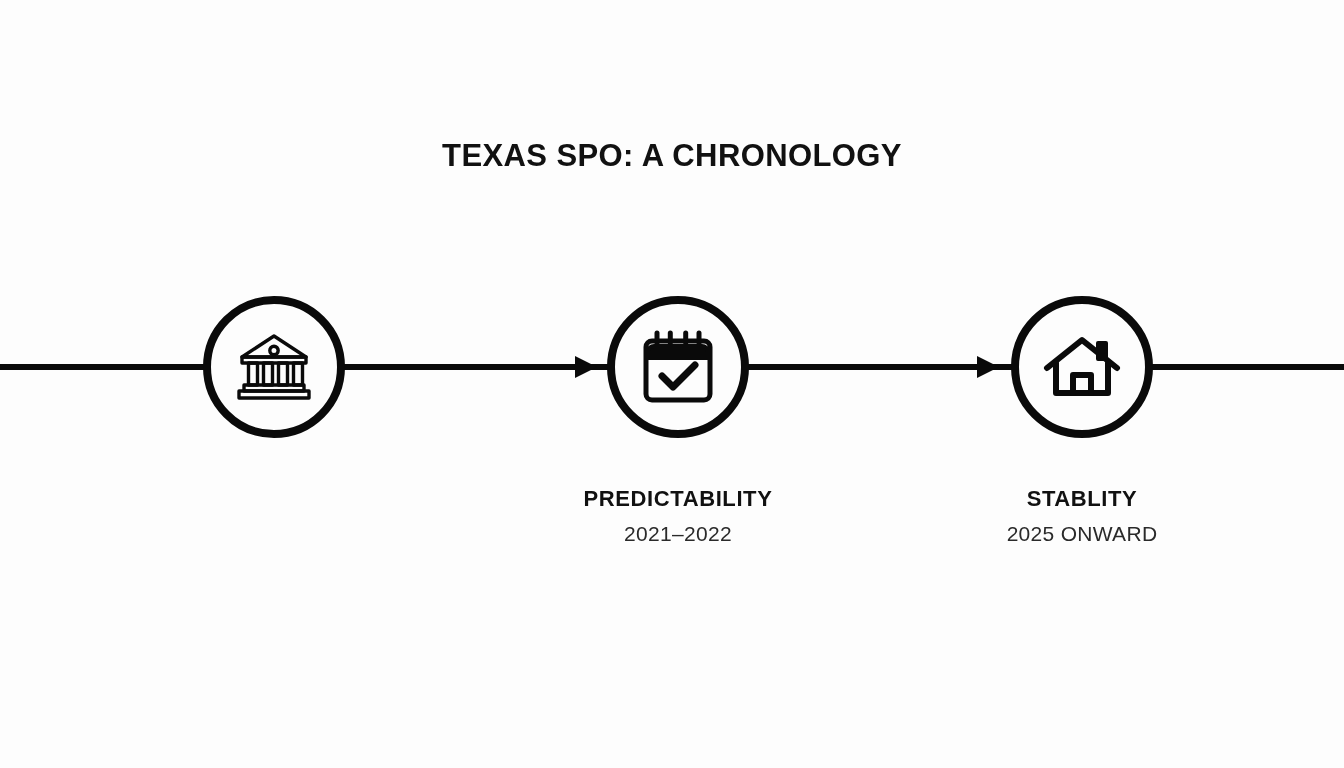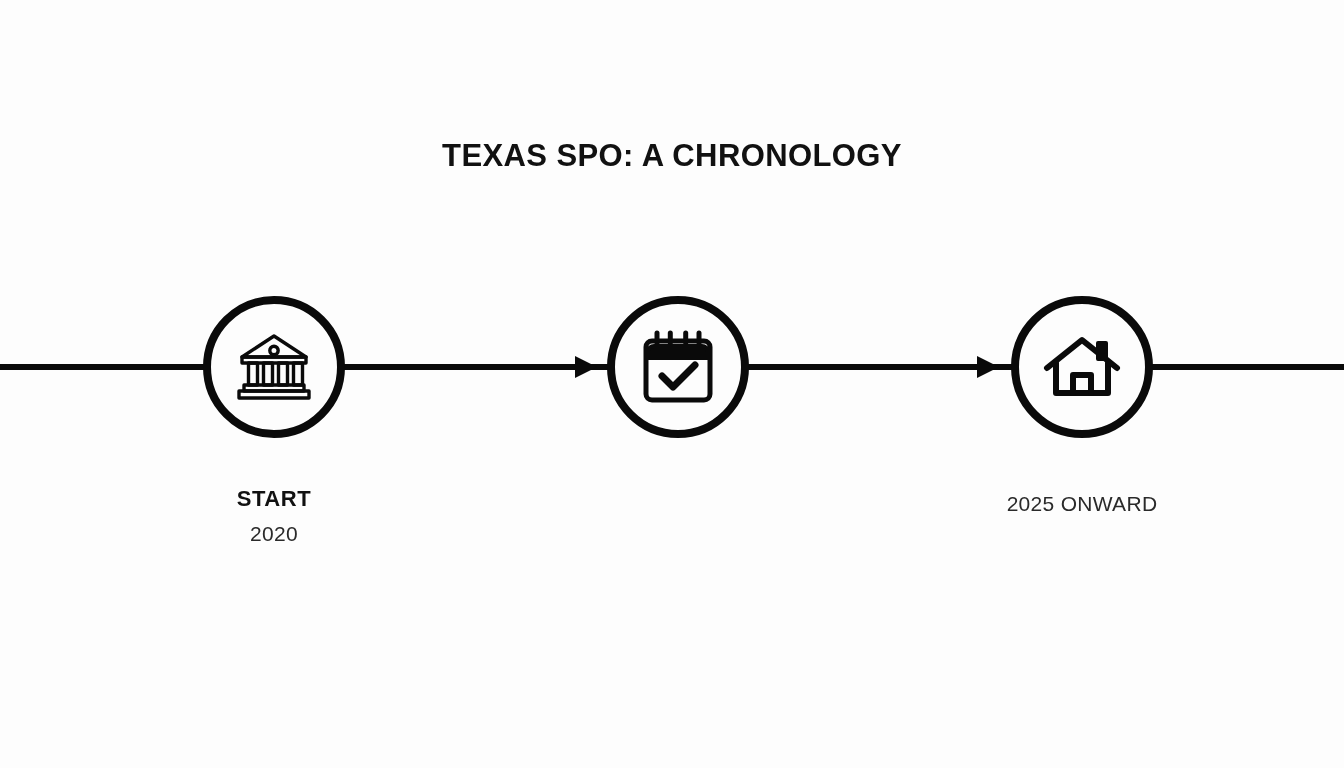--- a/index.html
+++ b/index.html
@@ -202,23 +202,24 @@
 
         <path d="M5 36 L40 8 L75 36"></path>
 
         <path d="M14 31 v30 h52 v-30"></path>
 
         <path d="M31 61 v-18 h18 v18"></path>
       </svg>
     </div>
   </div>
 
-  <div class="caption" id="caption-start">
-    <div class="caption-title">START</div>
-    <div class="caption-date">2020</div>
-  </div>
-
+
+  <div class="caption" id="caption-predictability">
+    <div class="caption-title">PREDICTABILITY</div>
+    <div class="caption-date">2021–2022</div>
+  </div>
 
   <div class="caption" id="caption-stability">
+    <div class="caption-title">STABLITY</div>
     <div class="caption-date">2025 ONWARD</div>
   </div>
 
 </div>
 
 </body></html>

